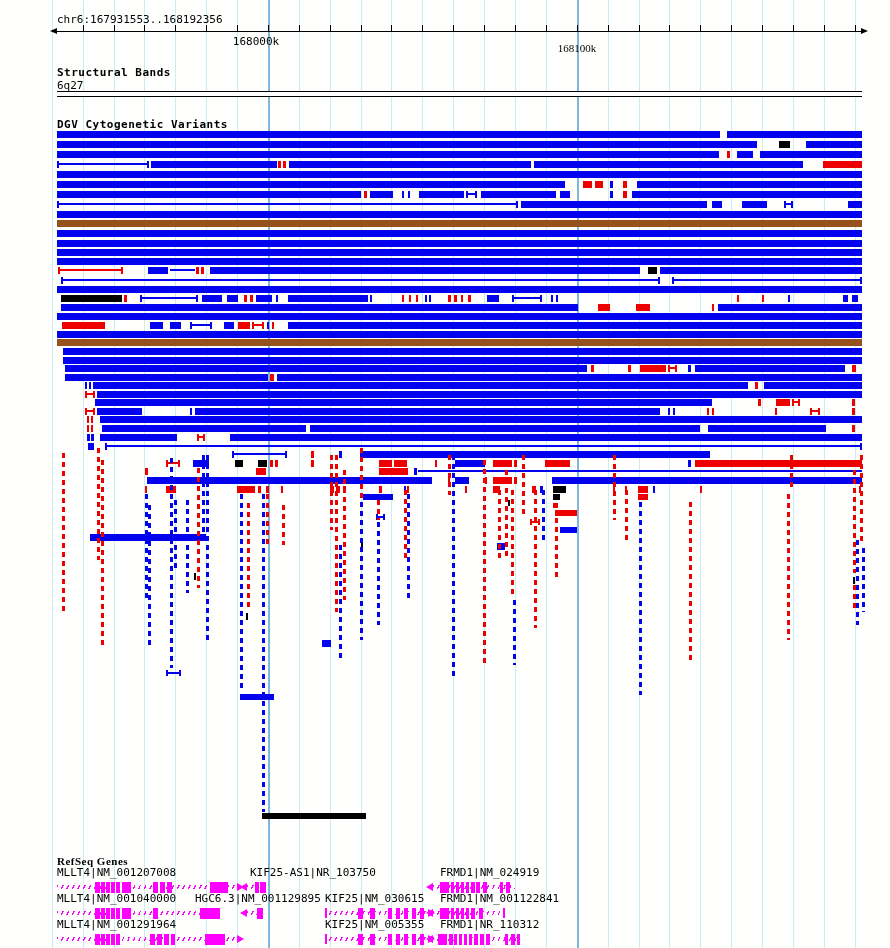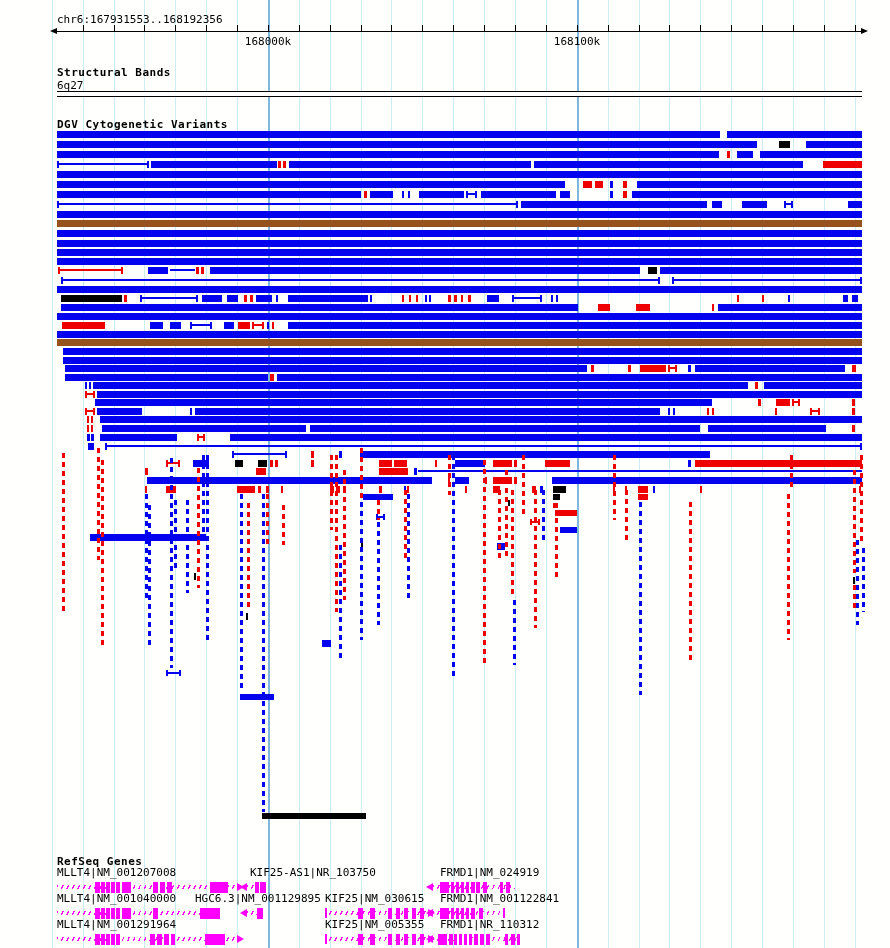--- a/index.html
+++ b/index.html
@@ -77,22 +77,22 @@
       <div class="axis-tick" style="left: 576.76px; top: 25px;"></div>
       <div class="axis-tick" style="left: 607.64px; top: 25px;"></div>
       <div class="axis-tick" style="left: 638.52px; top: 25px;"></div>
       <div class="axis-tick" style="left: 669.4px; top: 25px;"></div>
       <div class="axis-tick" style="left: 700.28px; top: 25px;"></div>
       <div class="axis-tick" style="left: 731.16px; top: 25px;"></div>
       <div class="axis-tick" style="left: 762.04px; top: 25px;"></div>
       <div class="axis-tick" style="left: 792.92px; top: 25px;"></div>
       <div class="axis-tick" style="left: 823.8px; top: 25px;"></div>
       <div class="axis-tick" style="left: 854.68px; top: 25px;"></div>
-      <div class="ruler-label" style="left: 268px; top: 35px;">168000k</div>
-      <div class="ruler-label" style="left: 577px; top: 35px;">168100k</div>
+      <div class="ruler-label" style="left: 256px; top: 35px;">168000k</div>
+      <div class="ruler-label" style="left: 577px; top: 42px; font-family: Liberation Serif, serif;">168100k</div>
     </div>
 
   <div class="txt hdr" style="left:57px;top:66px;">Structural Bands</div>
   <div class="txt" style="left:57px;top:79px;">6q27</div>
   <div id="cyto-box" style="left:57px;top:91px;width:805px;height:4px;"></div>
 
   <div class="txt hdr" style="left:57px;top:118px;">DGV Cytogenetic Variants</div>
   <div id="variants-layer">
       <div class="bar" style="left: 57px; top: 131px; width: 663px; height: 7px; background: rgb(2, 2, 238);"></div>
       <div class="bar" style="left: 727px; top: 131px; width: 135px; height: 7px; background: rgb(2, 2, 238);"></div>
@@ -414,21 +414,21 @@
       <div class="vdash" style="left: 689px; top: 502px; height: 158px; background: repeating-linear-gradient(rgb(238, 0, 0) 0px, rgb(238, 0, 0) 5px, transparent 5px, transparent 9px);"></div>
       <div class="vdash" style="left: 787px; top: 494px; height: 146px; background: repeating-linear-gradient(rgb(238, 0, 0) 0px, rgb(238, 0, 0) 5px, transparent 5px, transparent 9px);"></div>
       <div class="vdash" style="left: 790px; top: 455px; height: 33px; background: repeating-linear-gradient(rgb(238, 0, 0) 0px, rgb(238, 0, 0) 5px, transparent 5px, transparent 9px);"></div>
       <div class="vdash" style="left: 853px; top: 470px; height: 103px; background: repeating-linear-gradient(rgb(238, 0, 0) 0px, rgb(238, 0, 0) 5px, transparent 5px, transparent 9px);"></div>
       <div class="vdash" style="left: 853px; top: 585px; height: 27px; background: repeating-linear-gradient(rgb(238, 0, 0) 0px, rgb(238, 0, 0) 5px, transparent 5px, transparent 9px);"></div>
       <div class="vdash" style="left: 856px; top: 540px; height: 85px; background: repeating-linear-gradient(rgb(2, 2, 238) 0px, rgb(2, 2, 238) 5px, transparent 5px, transparent 9px);"></div>
       <div class="vdash" style="left: 860px; top: 455px; height: 90px; background: repeating-linear-gradient(rgb(238, 0, 0) 0px, rgb(238, 0, 0) 5px, transparent 5px, transparent 9px);"></div>
       <div class="vdash" style="left: 862px; top: 548px; height: 64px; background: repeating-linear-gradient(rgb(2, 2, 238) 0px, rgb(2, 2, 238) 5px, transparent 5px, transparent 9px);"></div>
     </div>
 
-  <div class="txt hdr" style="left:57px;top:855px;">RefSeq Genes</div>
+  <div class="txt hdr" style="left:57px;top:855px;font-family:Liberation Serif, serif;">RefSeq Genes</div>
   <div id="genes-layer">
       <div class="gene-label" style="left: 57px; top: 867px;">MLLT4|NM_001207008</div>
       <div class="gene-glyph" style="left: 57px; top: 881px; width: 180px;">
         <div style="position: absolute; left: 0px; top: 4px; width: 180px; height: 4px; background: repeating-linear-gradient(115deg, rgb(255, 0, 255) 0px, rgb(255, 0, 255) 1.3px, transparent 1.3px, transparent 5px);"></div>
         <div style="position: absolute; left: 38px; top: 1px; width: 5px; height: 11px; background: rgb(255, 0, 255);"></div>
         <div style="position: absolute; left: 44px; top: 1px; width: 4px; height: 11px; background: rgb(255, 0, 255);"></div>
         <div style="position: absolute; left: 49px; top: 1px; width: 4px; height: 11px; background: rgb(255, 0, 255);"></div>
         <div style="position: absolute; left: 54px; top: 1px; width: 4px; height: 11px; background: rgb(255, 0, 255);"></div>
         <div style="position: absolute; left: 59px; top: 1px; width: 4px; height: 11px; background: rgb(255, 0, 255);"></div>
         <div style="position: absolute; left: 65px; top: 1px; width: 5px; height: 11px; background: rgb(255, 0, 255);"></div>

